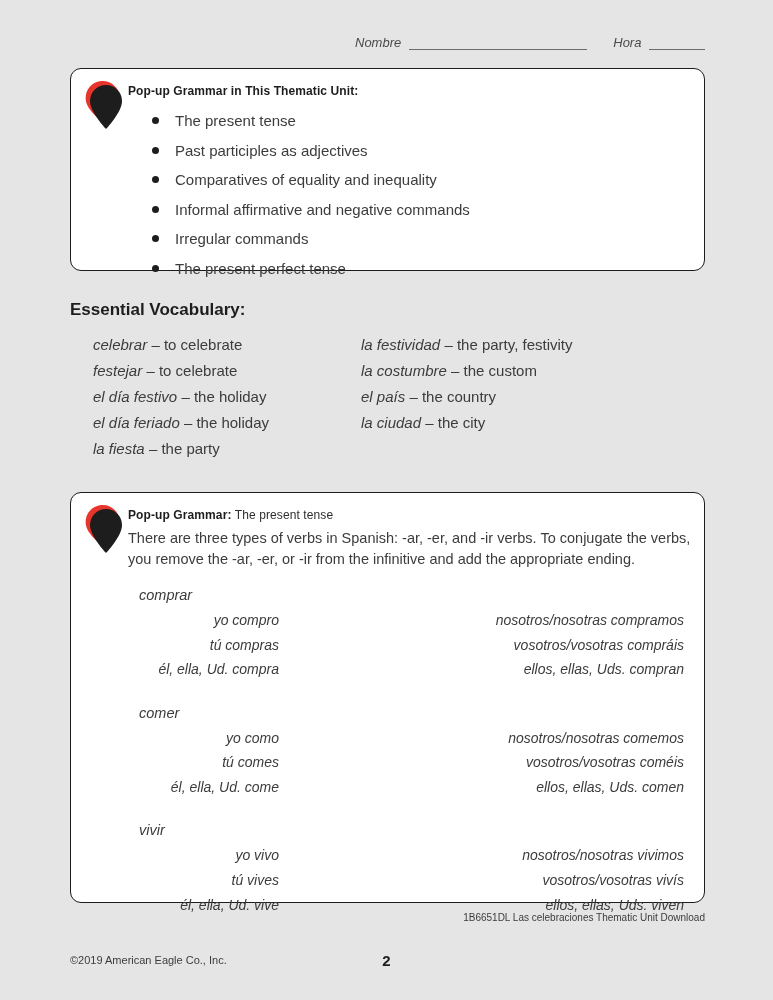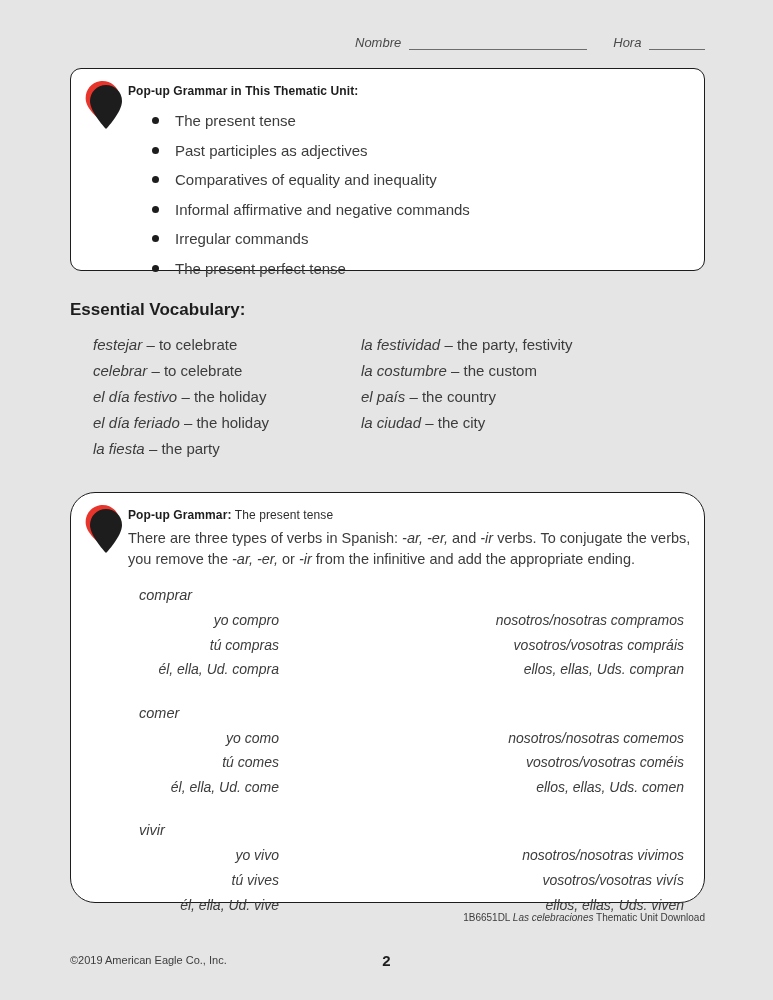--- a/index.html
+++ b/index.html
@@ -40,21 +40,21 @@
   
   .popup-box {
     position: absolute;
     left: 70px;
     width: 635px;
     border: 1.7px solid #1d1d1d;
     border-radius: 11px;
     background: #ffffff;
   }
   .box-unit { top: 68px; height: 203px; }
-  .box-present { top: 492px; height: 411px; border-radius: 25px; }
+  .box-present { top: 492px; height: 411px; }
 
   .pin-wrap {
     position: absolute;
     left: 13px;
     top: 11px;
     width: 44px;
     height: 58px;
   }
 
   .box-content { padding: 15px 20px 0 57px; }
@@ -110,21 +110,21 @@
   .vocab-term { font-style: italic; }
 
   
   .intro-text {
     margin-top: 6px;
     width: 588px;
     font-size: 14.5px;
     line-height: 1.48;
     color: #3c3c3c;
   }
-  .it { font-style: italic; }
+  .it { }
 
   .conjugations { margin-top: 12px; }
   .verb-group { margin-bottom: 19px; margin-left: 11px; }
   .infinitive {
     font-style: italic;
     font-size: 14.5px;
     line-height: 25px;
     color: #3c3c3c;
   }
   .conj-grid {
@@ -210,25 +210,25 @@
           <span>The present perfect tense</span>
         </li>
       </ul>
     </div>
   </div>
 
   <div class="vocab-title">Essential Vocabulary:</div>
   <div class="vocab-cols">
     <div class="vocab-col">
       <div class="vocab-item">
+        <span class="vocab-term">celebrar</span>
+        <span>– to celebrate</span>
+      </div>
+      <div class="vocab-item">
         <span class="vocab-term">festejar</span>
-        <span>– to celebrate</span>
-      </div>
-      <div class="vocab-item">
-        <span class="vocab-term">celebrar</span>
         <span>– to celebrate</span>
       </div>
       <div class="vocab-item">
         <span class="vocab-term">el día festivo</span>
         <span>– the holiday</span>
       </div>
       <div class="vocab-item">
         <span class="vocab-term">el día feriado</span>
         <span>– the holiday</span>
       </div>

